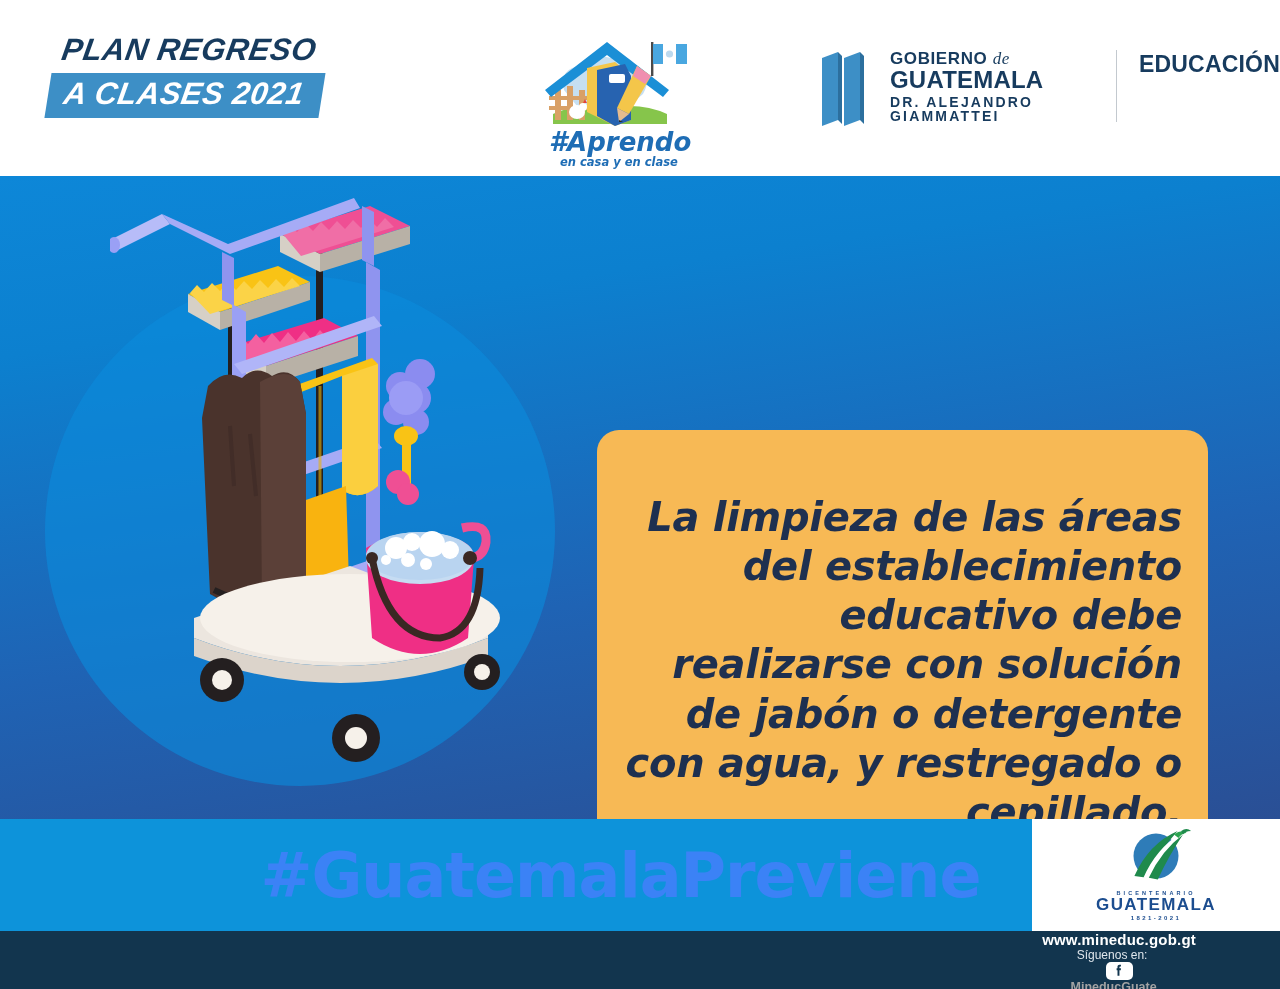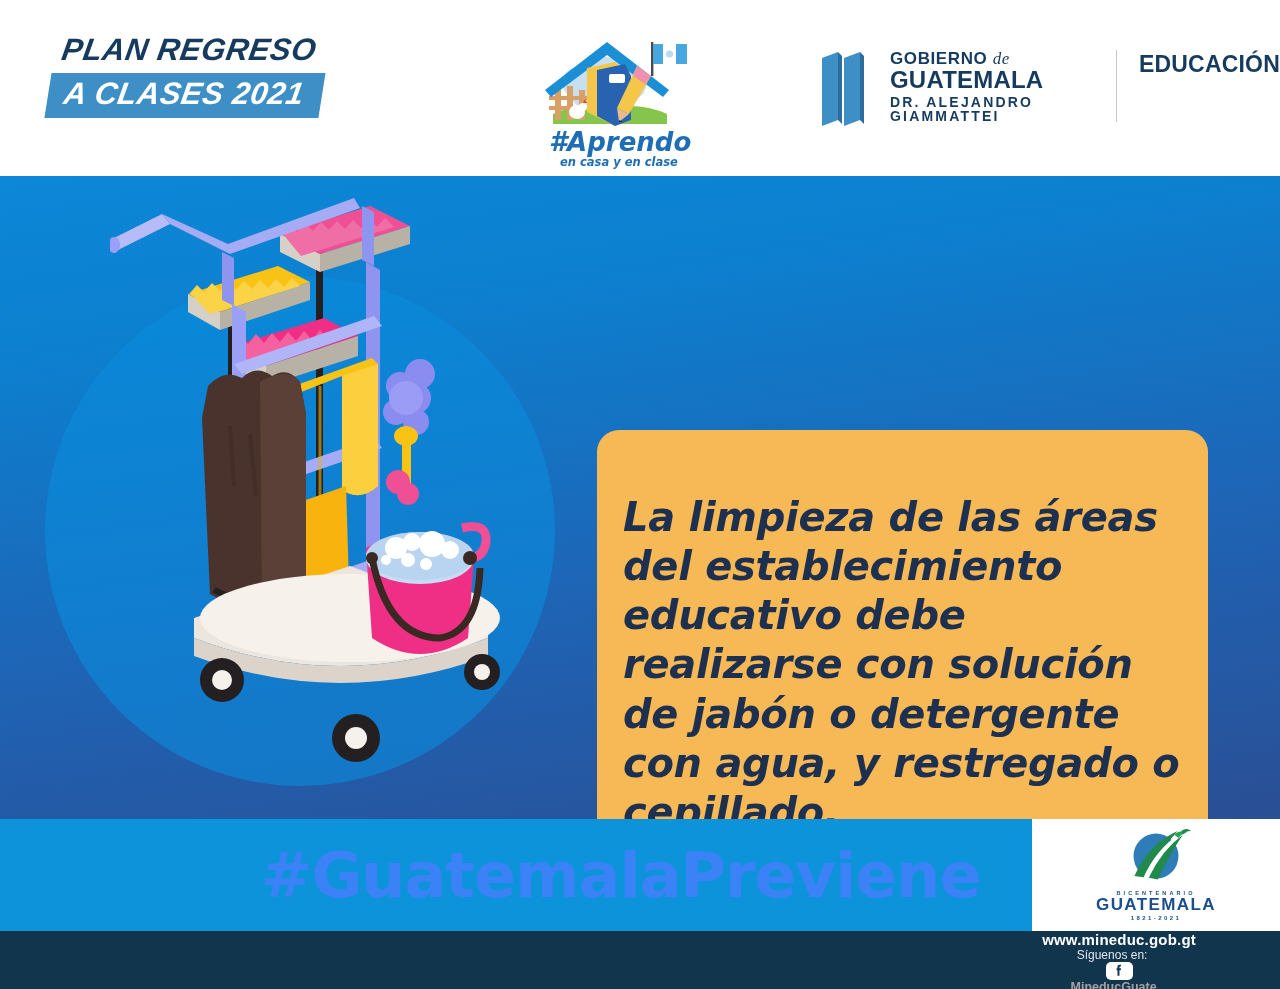--- a/index.html
+++ b/index.html
@@ -58,21 +58,21 @@
 
   
   .msgcard{
     position:absolute;left:597px;top:254px;width:611px;height:470px;
     background:#f7b955;border-radius:22px;
     display:flex;align-items:center;justify-content:center;
   }
   .msgtext{
     font-family:"DejaVu Sans", sans-serif;
     font-style:italic;font-weight:bold;
-    font-size:40px;line-height:1.23;color:#1e3050;text-align:left;
+    font-size:40px;line-height:1.23;color:#1e3050;text-align:right;
     padding:0 26px;letter-spacing:-.3px;
   }
 
   
   .band{position:absolute;left:0;top:819px;width:1280px;height:112px;background:#0d93da;}
   .hashtag{
     position:absolute;left:0;top:819px;width:1241px;height:112px;
     display:flex;align-items:center;justify-content:center;
     font-family:"DejaVu Sans", sans-serif;
     font-weight:bold;font-size:62px;color:#3b82f6;letter-spacing:-1px;border-radius:30px;

